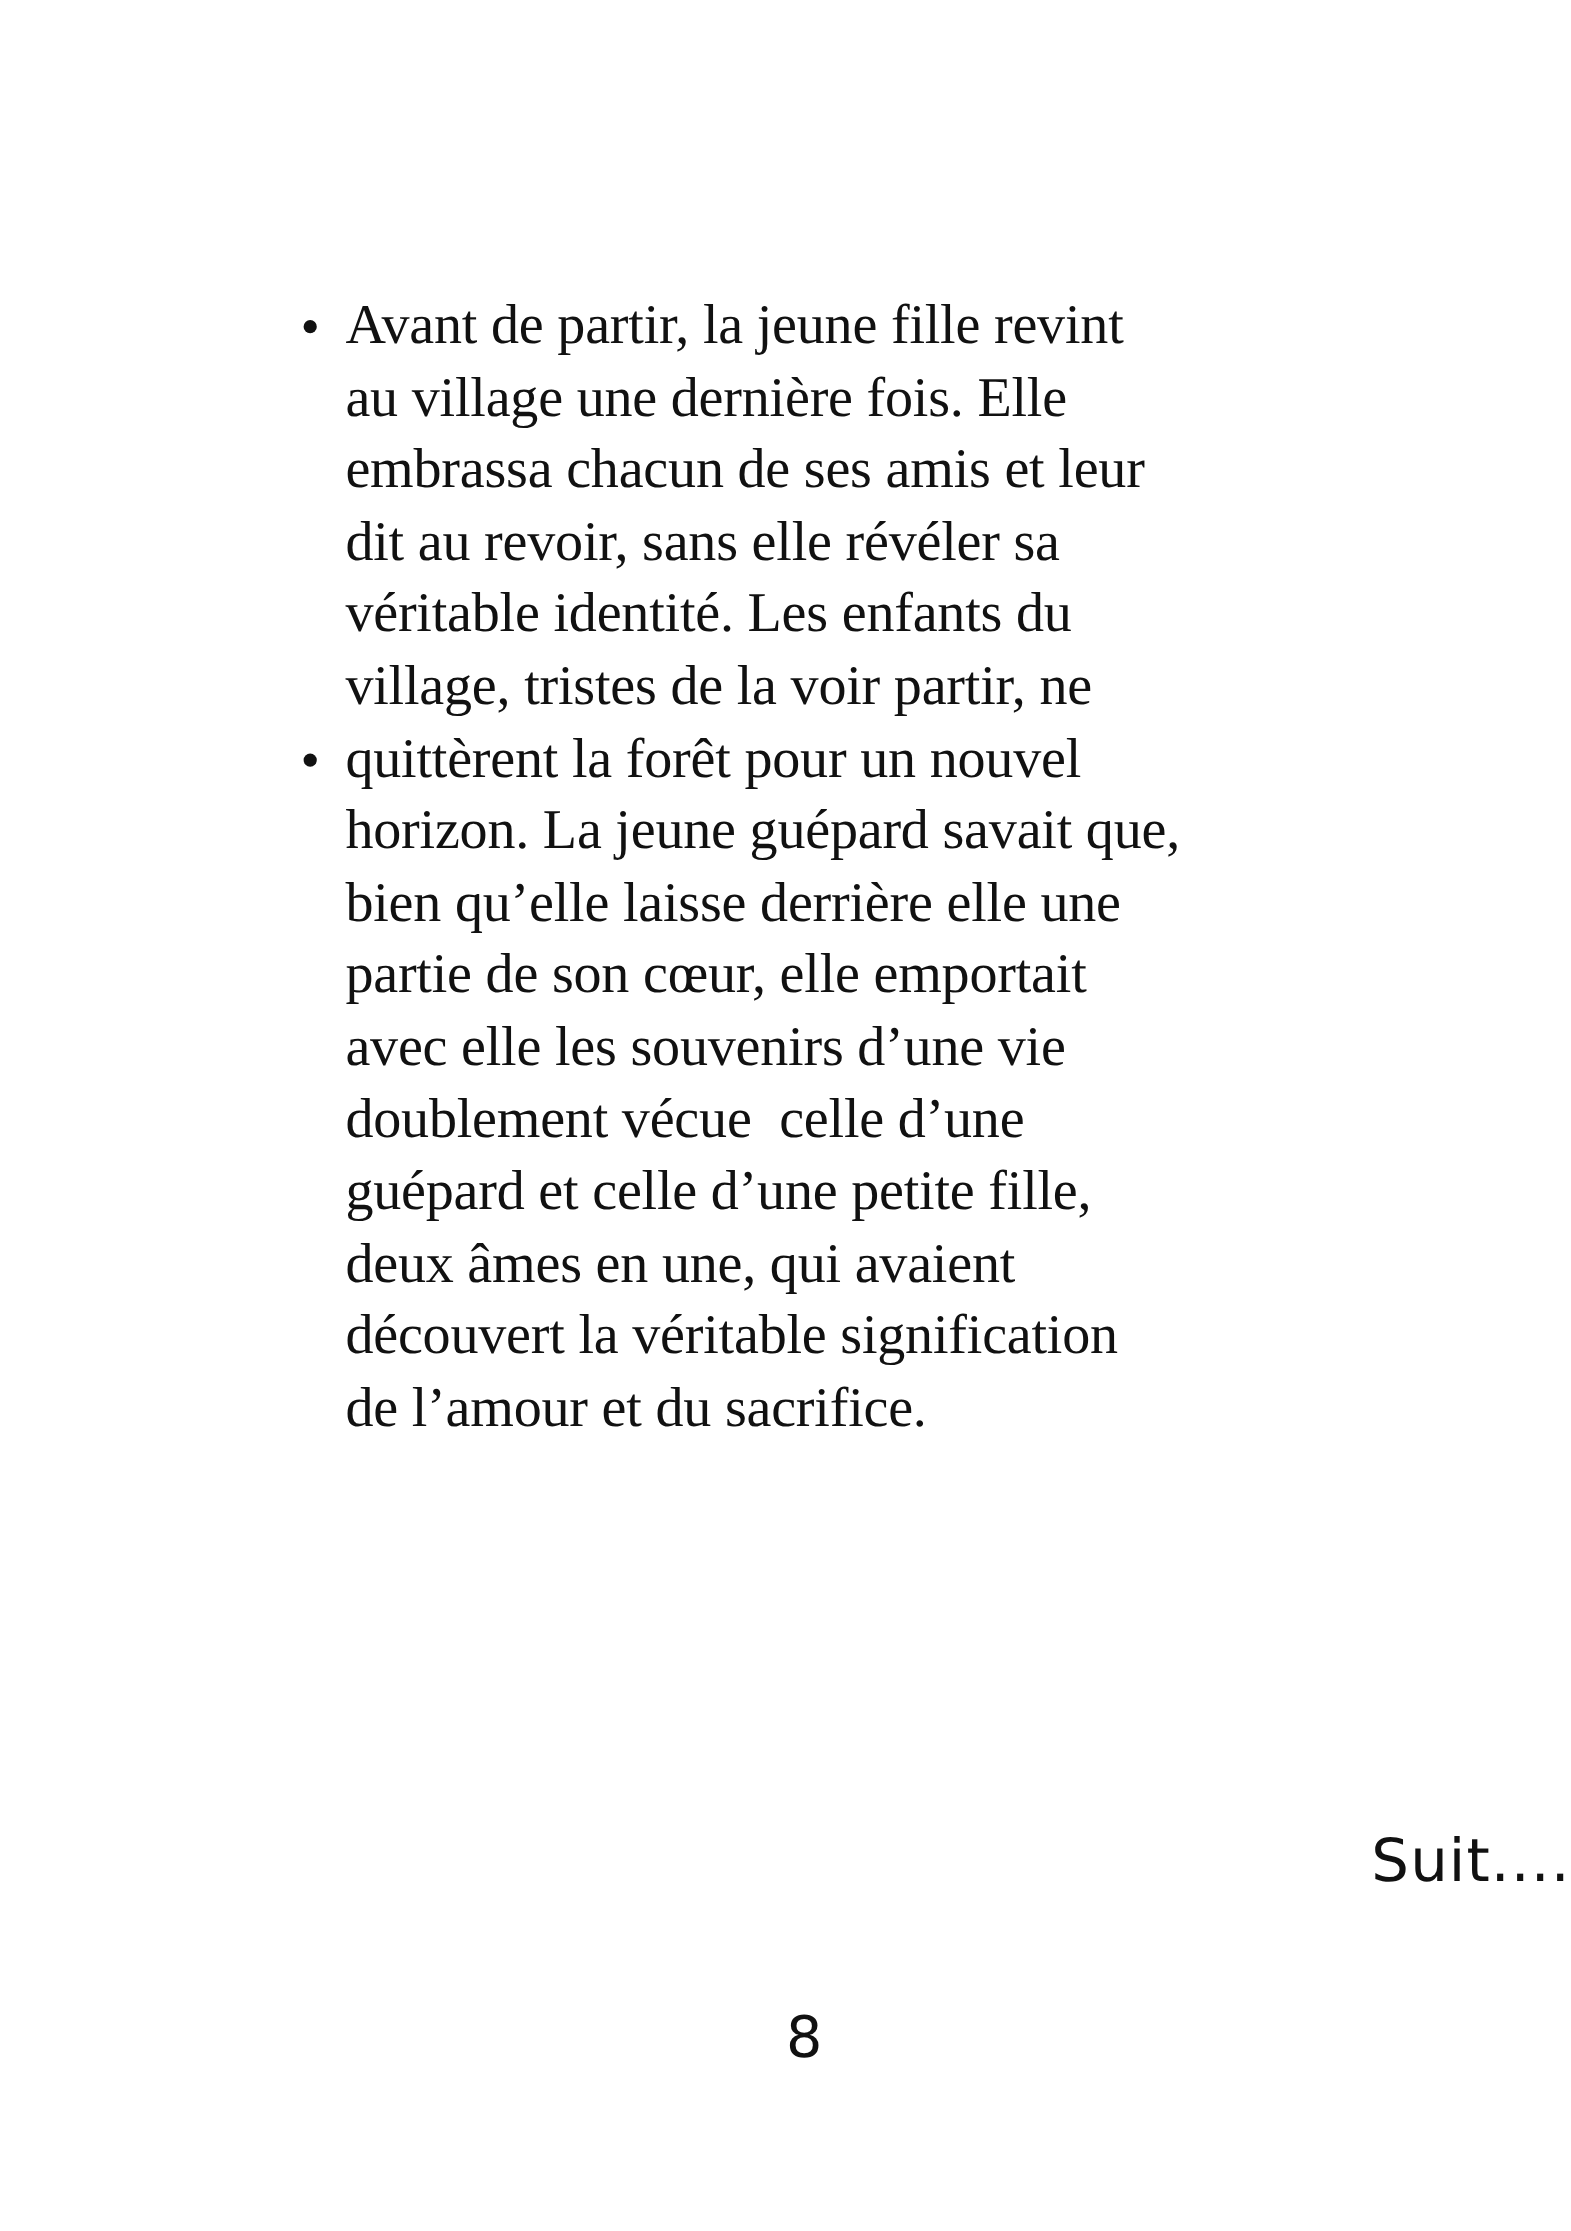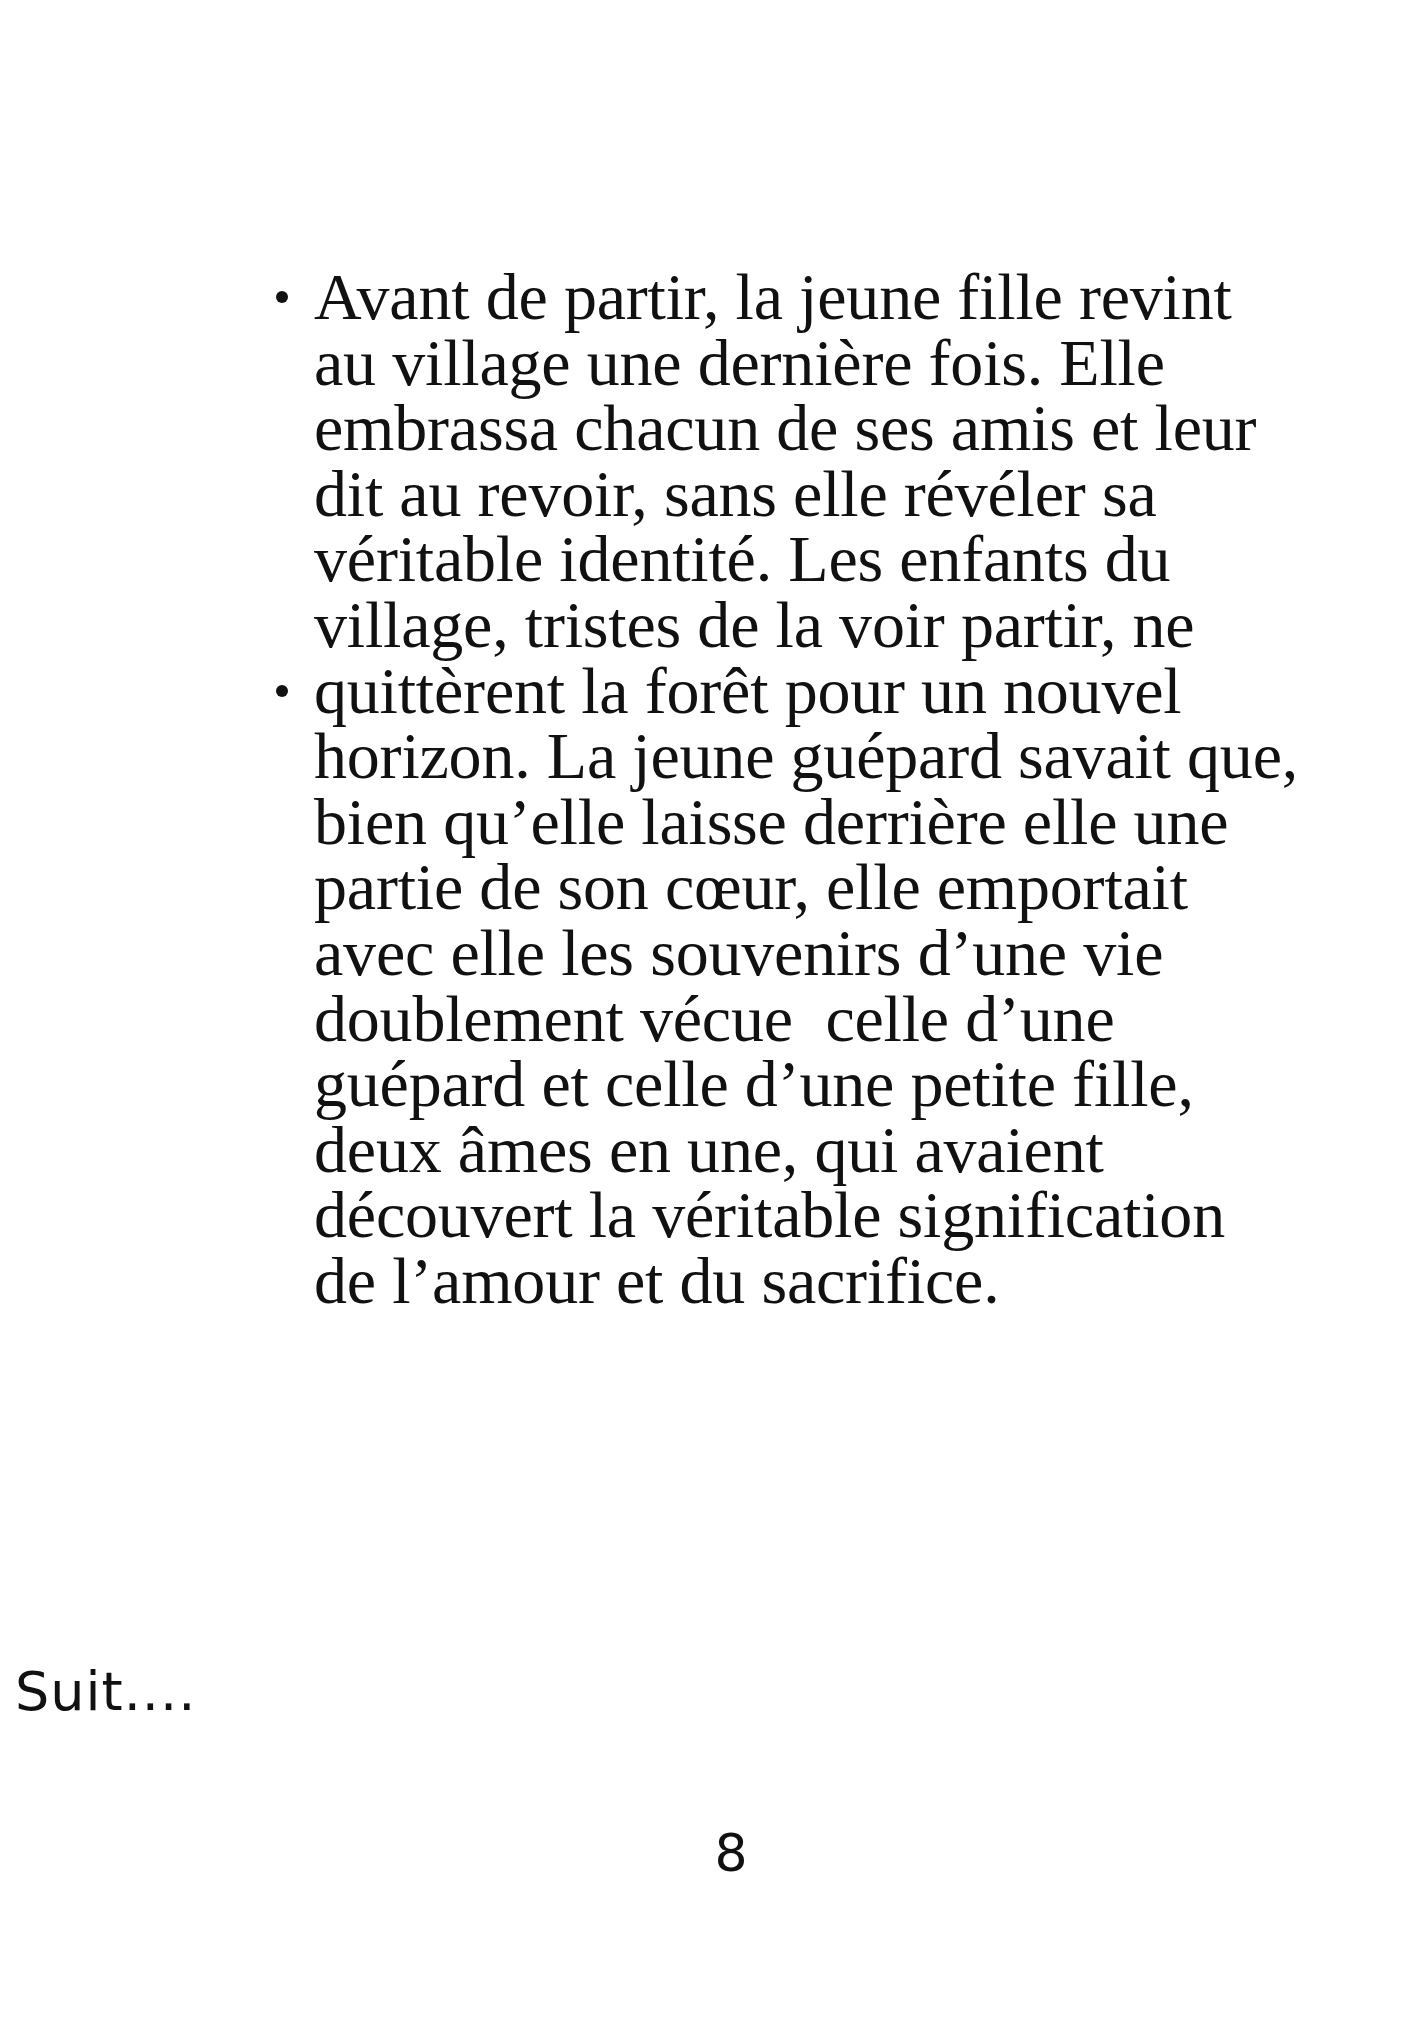--- a/index.html
+++ b/index.html
@@ -23,21 +23,21 @@
     }
     .story {
       position: absolute;
       left: 314px;
       top: 264px;
       width: 1000px;
       margin: 0;
       padding: 0;
       list-style: none;
       font-family: "Liberation Serif", "DejaVu Serif", serif;
-      font-size: 66px;
+      font-size: 51px;
       line-height: 65.6px;
       letter-spacing: -0.2px;
     }
     .story .item {
       position: relative;
       margin: 0;
       padding: 0;
     }
     .story .bullet {
       position: absolute;
@@ -50,23 +50,23 @@
     }
     .story .line {
       display: block;
       white-space: pre;
     }
     .continuation {
       position: absolute;
       left: 0;
       width: 1428px;
       top: 1652px;
-      padding-left: 15px;
+      padding-left: 28px;
       box-sizing: border-box;
-      text-align: left;
+      text-align: right;
       font-family: "DejaVu Sans", "Liberation Sans", sans-serif;
       font-size: 54px;
       line-height: 80px;
       letter-spacing: 1px;
     }
     .page-number {
       position: absolute;
       left: 0;
       width: 1428px;
       top: 1818px;

